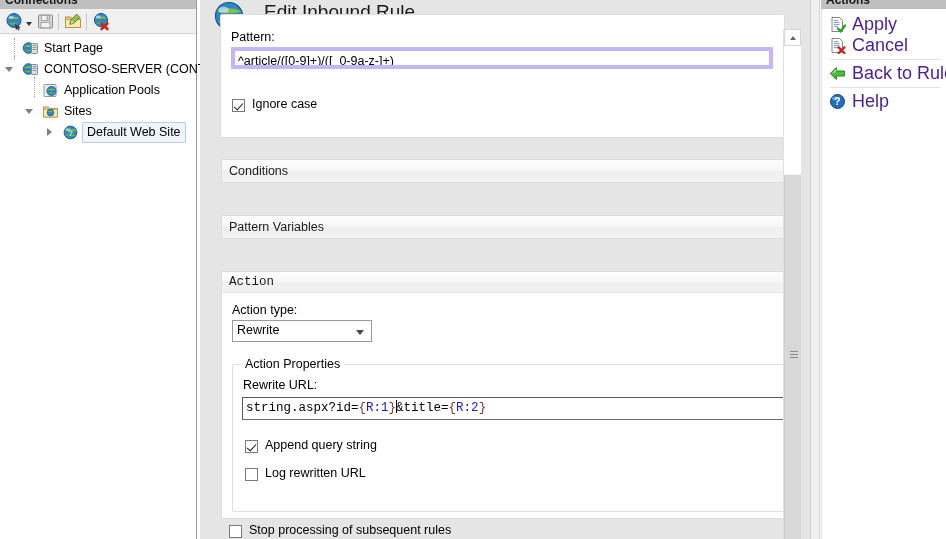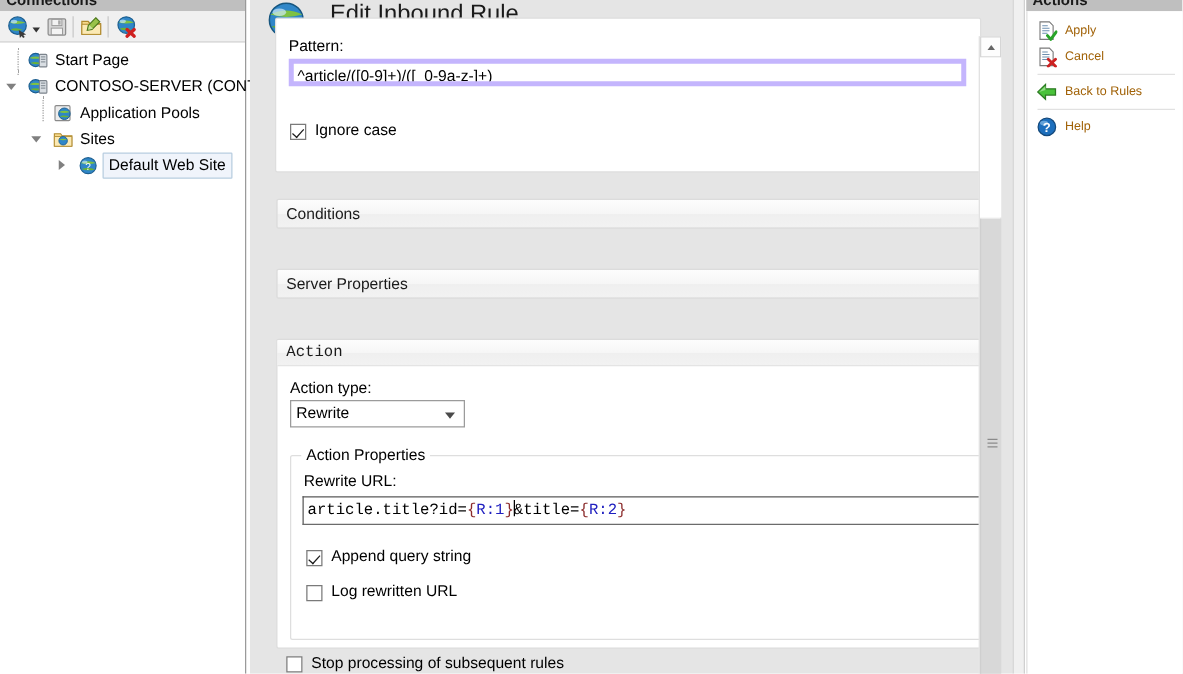--- a/index.html
+++ b/index.html
@@ -269,21 +269,21 @@
     position: absolute; left: 0; top: 9px; right: 0; bottom: 0;
     background: #ffffff;
     border-left: 1px solid #e0e0e0;
     padding-top: 5px;
   }
   .action-item {
     position: relative; height: 21px; line-height: 21px;
   }
   .action-item .alabel {
     position: absolute; left: 30px; top: 0;
-    font-size: 10px; color: #a16207; white-space: nowrap;
+    font-size: 18px; color: #4c1d95; white-space: nowrap;
   }
   .action-item .aicon {
     position: absolute; left: 7px; top: 2px;
     width: 17px; height: 17px;
   }
   .action-divider {
     position: relative; height: 1px; background: #e1e1e1;
     margin: 3px 6px 3px 8px;
   }
 
@@ -459,21 +459,21 @@
         <span class="cbbox checked"></span>
         <span class="cblabel">Ignore case</span>
       </div>
     </div>
 
     <div class="sectionbar" style="left:21px; top:159px; width:570px; height:24px;">
       <span class="sectionbar-label">Conditions</span>
     </div>
 
     <div class="sectionbar" style="left:21px; top:215px; width:570px; height:24px;">
-      <span class="sectionbar-label">Server Properties</span>
+      <span class="sectionbar-label">Pattern Variables</span>
     </div>
 
     <div class="sectionpanel" style="left:21px; top:271px; width:570px; height:248px;">
 
       <div class="sectionpanel-head">
         <span class="lbl">Action</span>
       </div>
 
       <span class="fieldlabel" style="left:10px; top:31px;">Action type:</span>
 
@@ -482,21 +482,21 @@
         <span class="cbarrow"></span>
       </div>
 
       <div class="groupbox" style="left:10px; top:92px; width:556px; height:148px;">
         <span class="groupbox-legend">Action Properties</span>
 
         <span class="fieldlabel" style="left:10px; top:13px;">Rewrite URL:</span>
 
         <div class="textbox focused mono" style="left:9px; top:32px; width:549px; height:23px; line-height:21px;">
           <span>
-            <span class="tok-plain">article.title?id=</span><span class="tok-brace">{</span><span class="tok-var">R:1</span><span class="tok-brace">}</span><span class="caret"></span><span class="tok-plain">&amp;title=</span><span class="tok-brace">{</span><span class="tok-var">R:2</span><span class="tok-brace">}</span>
+            <span class="tok-plain">string.aspx?id=</span><span class="tok-brace">{</span><span class="tok-var">R:1</span><span class="tok-brace">}</span><span class="caret"></span><span class="tok-plain">&amp;title=</span><span class="tok-brace">{</span><span class="tok-var">R:2</span><span class="tok-brace">}</span>
           </span>
         </div>
 
         <div class="cbrow" style="left:12px; top:75px;">
           <span class="cbbox checked"></span>
           <span class="cblabel">Append query string</span>
         </div>
 
         <div class="cbrow" style="left:12px; top:103px;">
           <span class="cbbox"></span>

